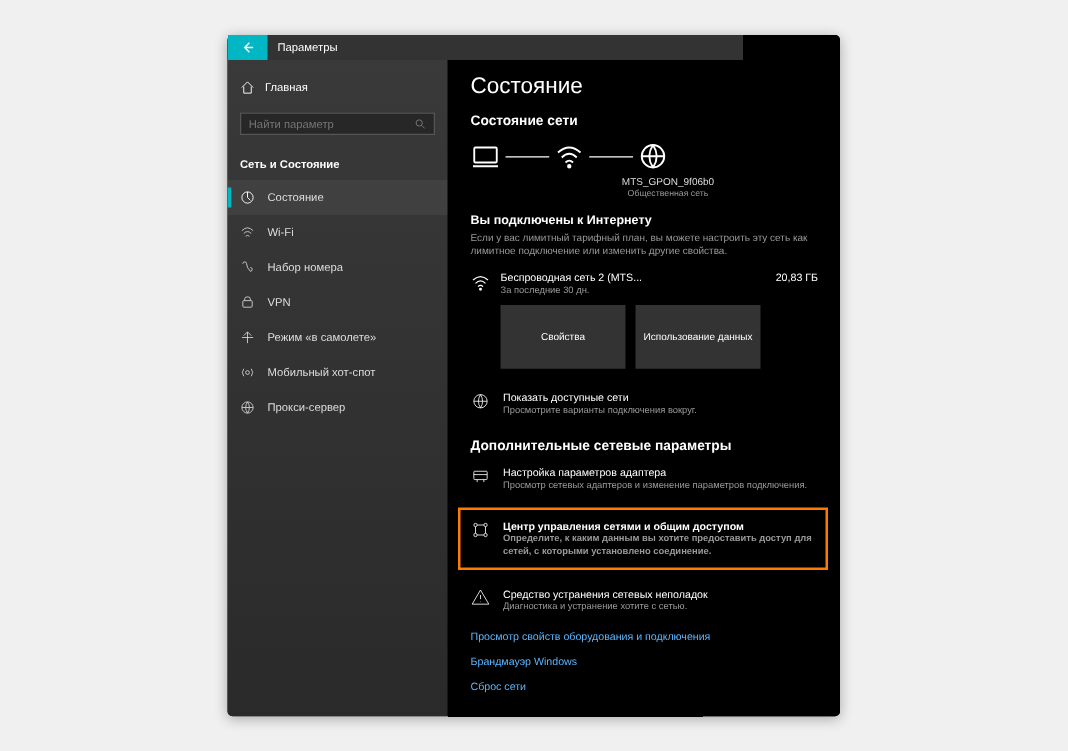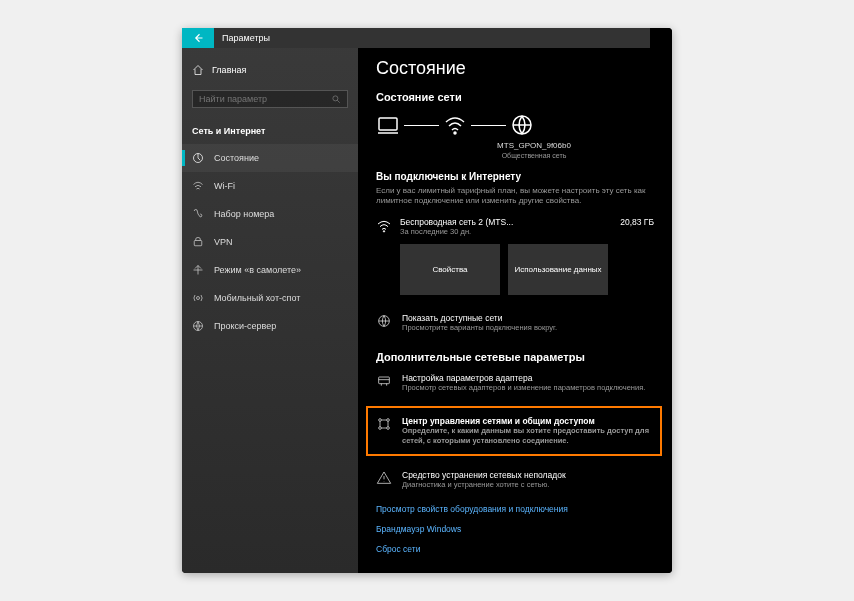--- a/index.html
+++ b/index.html
@@ -18,21 +18,21 @@
   background: #000;
   display: flex;
   border-radius: 4px;
   overflow: hidden;
   box-shadow: 0 2px 10px rgba(0,0,0,0.3);
 }
 .titlebar {
   position: absolute;
   top: 28px;
   left: 182px;
-  width: 468px;
+  width: 412px;
   height: 20px;
   background: #333;
   display: flex;
   align-items: center;
   z-index: 10;
 }
 .back-btn {
   width: 32px;
   height: 20px;
   background: #00b7c3;
@@ -231,21 +231,21 @@
         </svg>
       <span>Главная</span>
     </div>
     <div class="search-box">
       <input type="text" placeholder="Найти параметр" style="">
       <svg viewBox="0 0 16 16" stroke="#888" fill="none">
           <circle cx="7" cy="7" r="4"></circle>
           <path d="M10 10 L14 14"></path>
         </svg>
     </div>
-    <div class="category">Сеть и Интернет</div>
+    <div class="category">Сеть и Состояние</div>
 
     <div class="nav-item active">
       <svg viewBox="0 0 16 16" stroke="#fff" fill="none">
           <circle cx="8" cy="8" r="6"></circle>
           <path d="M8 2 V8 L11 11"></path>
         </svg>
       <span>Состояние</span>
     </div>
     <div class="nav-item">
       <svg viewBox="0 0 16 16" stroke="#ccc" fill="none">

